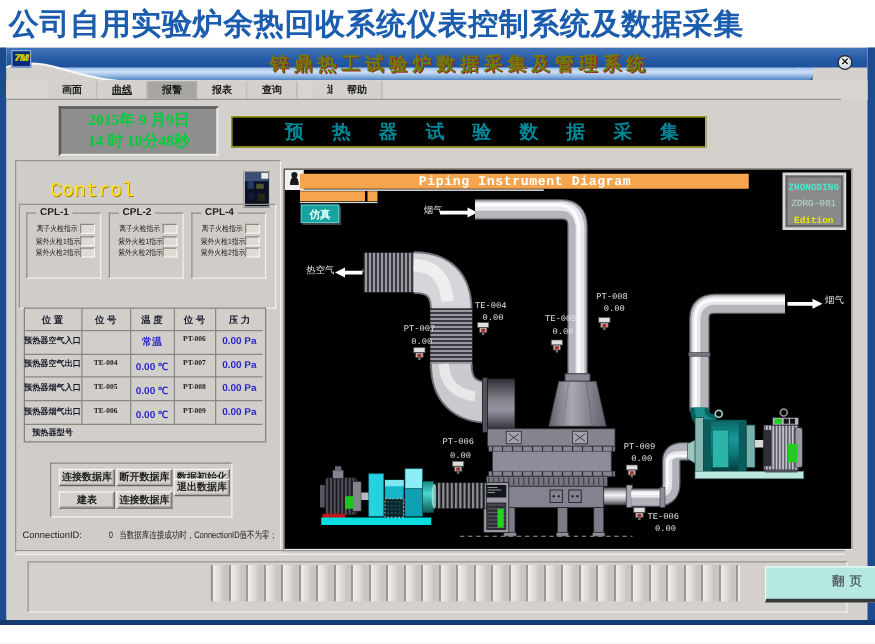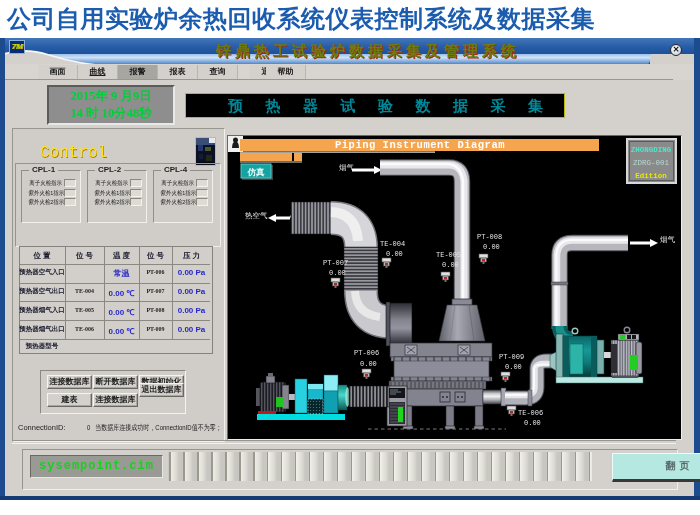--- a/index.html
+++ b/index.html
@@ -177,21 +177,20 @@
   <div class="b3" style="left:47px;top:375px;width:43px;">连接数据库</div>
   <div class="b3" style="left:93px;top:375px;width:43px;">断开数据库</div>
   <div class="b3" style="left:139px;top:375px;width:43px;">数据初始化</div>
   <div class="b3" style="left:47px;top:393px;width:43px;">建表</div>
   <div class="b3" style="left:93px;top:393px;width:43px;">连接数据库</div>
   <div class="b3" style="left:139px;top:383px;width:43px;">退出数据库</div>
   <div id="connrow" class="abs">ConnectionID:<span id="connmsg">0&nbsp;&nbsp; 当数据库连接成功时，ConnectionID值不为零；</span></div>
   <div id="divline" class="abs"></div>
 
   <div id="botpanel" class="abs"></div>
-  <div id="sysbox" class="abs">sysempoint.cim</div>
   <div id="ledstrip" class="abs"></div>
   <div id="pgbtn" class="abs">翻页</div>
 
   <div id="diagram" class="abs" style="left:227px;top:135px;width:453px;height:303px;background:#000;border-top:1px solid #6a6862;border-left:1px solid #6a6862;border-right:1px solid #f0eee8;border-bottom:1px solid #f0eee8;"><svg width="453" height="303" viewBox="0 0 453 303" font-family="Liberation Mono, monospace">
 <defs>
 <pattern id="corrV" width="3.2" height="1" patternUnits="userSpaceOnUse">
             <rect width="3.2" height="1" fill="#3a3a40"></rect>
             <rect width="1.6" height="1" fill="#9898a0"></rect>
           </pattern>
 <pattern id="corrH" width="1" height="3.2" patternUnits="userSpaceOnUse">

